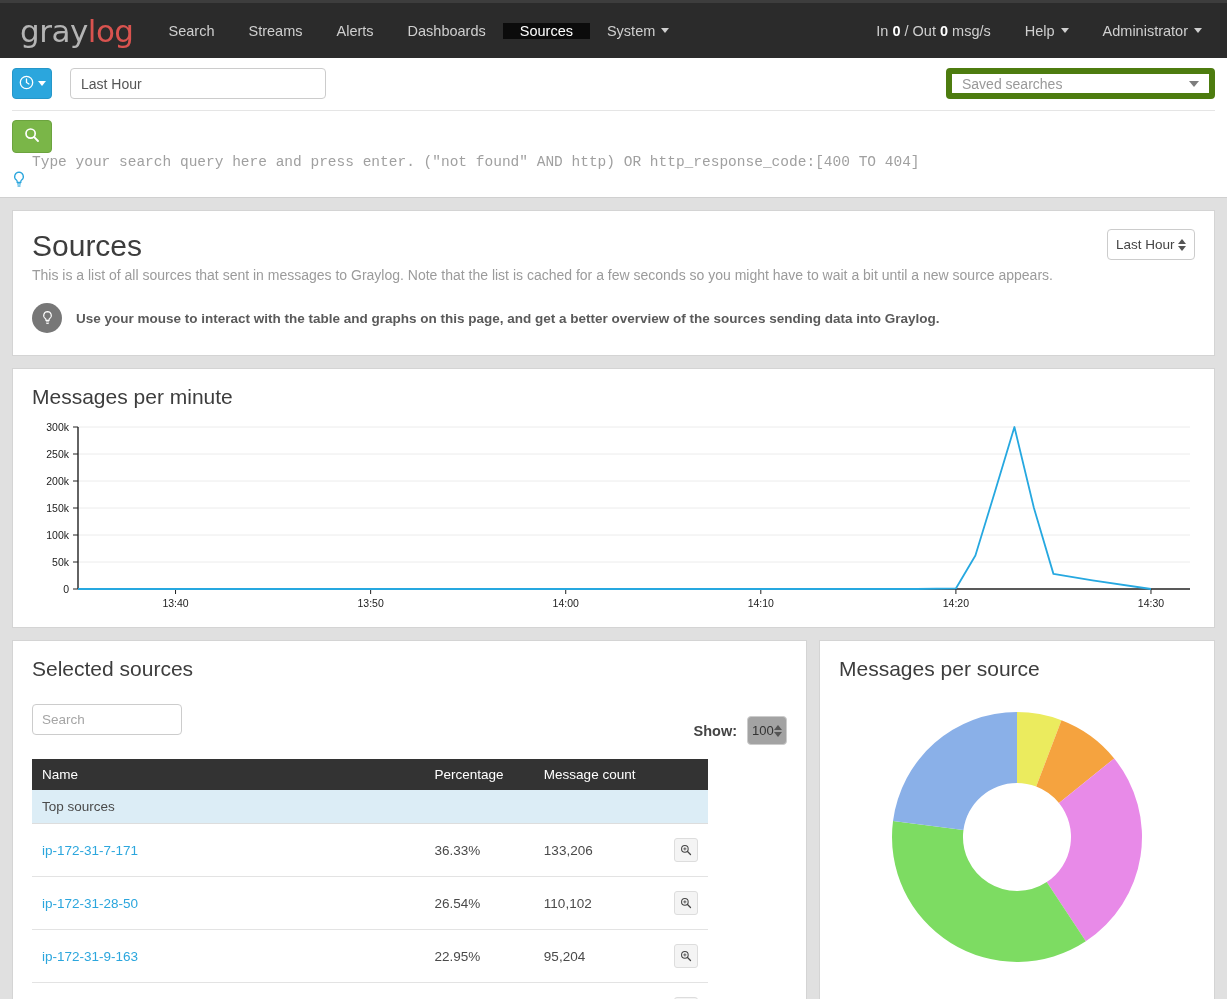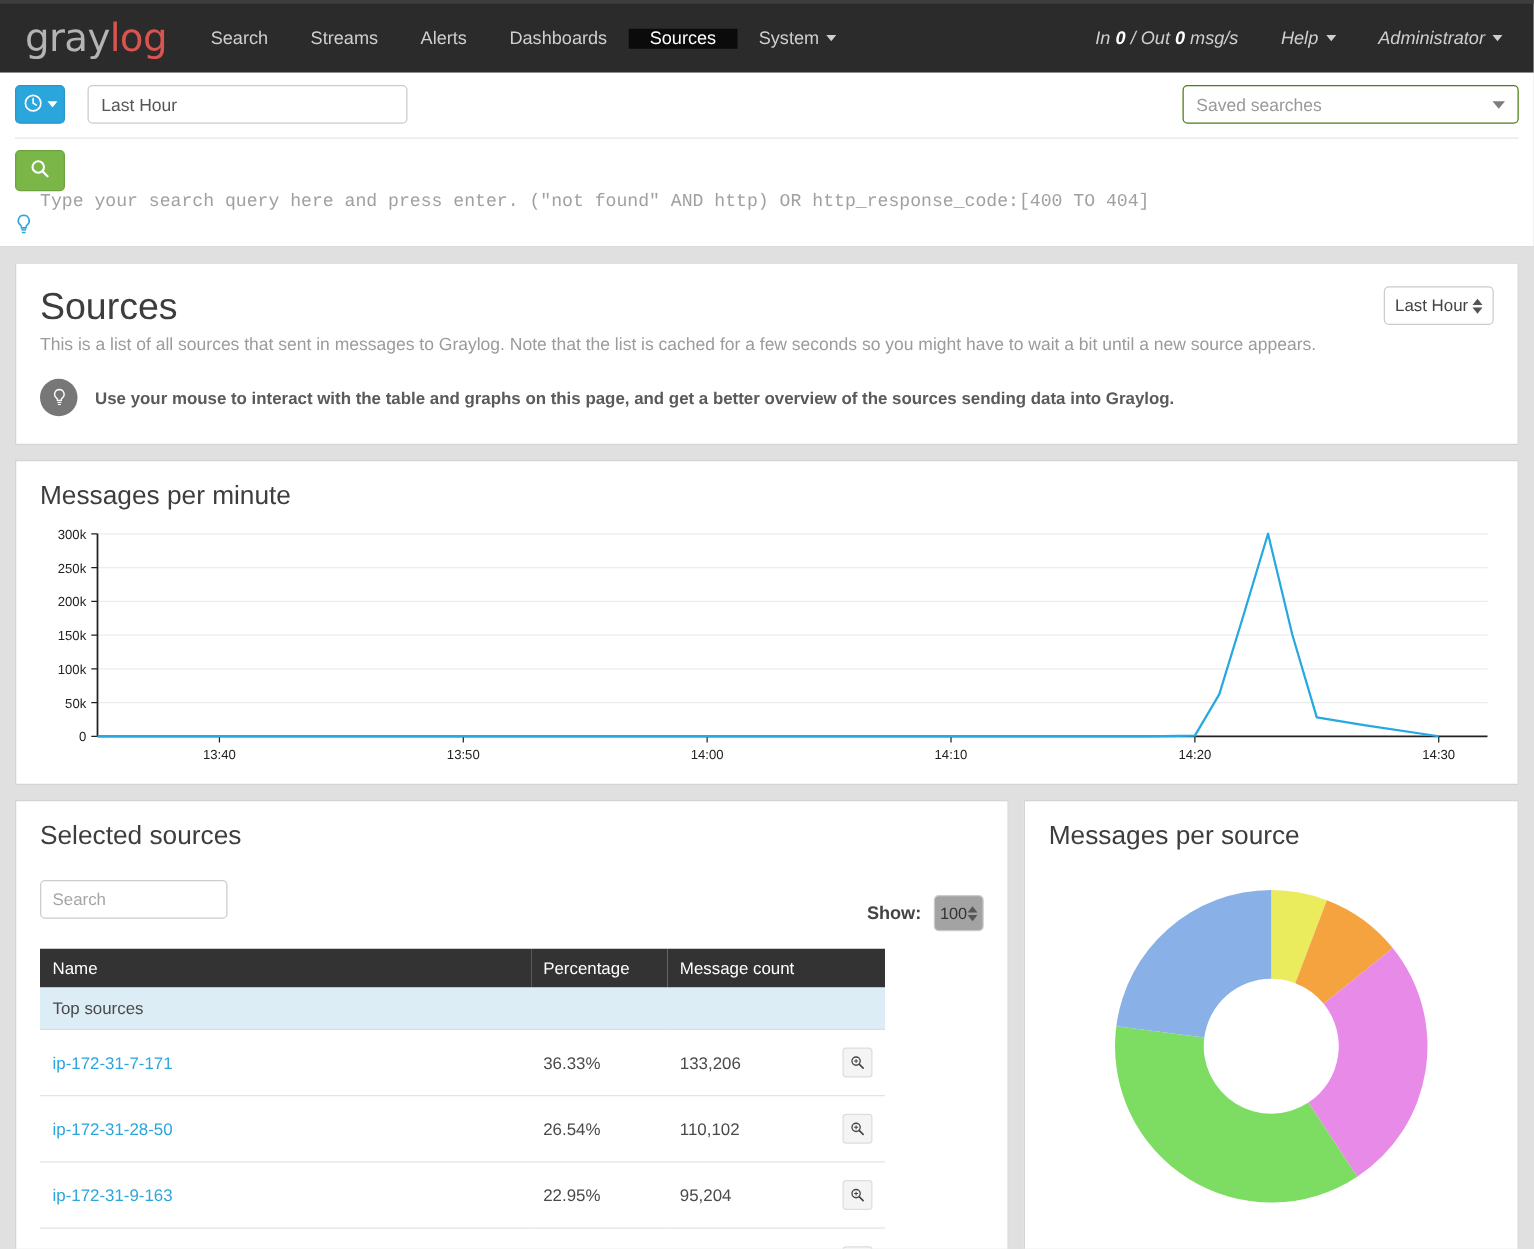--- a/index.html
+++ b/index.html
@@ -51,21 +51,21 @@
     border-left: 4px solid transparent;
     border-right: 4px solid transparent;
     border-top: 5px solid #cfcfcf;
     vertical-align: middle;
   }
   .nav-right {
     margin-left: auto;
     display: flex; align-items: stretch;
     padding-right: 8px;
   }
-  .nav-right .nav-item { color: #cfcfcf; font-style: italic; }
+  .nav-right .nav-item { color: #cfcfcf; }
   .nav-right b { color: #fff; font-weight: 700; }
 
   
   .searchbar {
     background: #fff;
     border-bottom: 1px solid #d0d0d0;
     padding: 10px 12px 0 12px;
   }
   .search-row1 {
     display: flex; align-items: center;
@@ -90,21 +90,21 @@
     border-radius: 4px;
     padding: 0 10px;
     font-size: 14px;
     color: #555;
     font-family: "Liberation Sans", sans-serif;
     background: #fff;
   }
   .saved-searches {
     margin-left: auto;
     width: 269px; height: 31px;
-    border: 1px solid #4d7c0f;
+    border: 6px solid #4d7c0f;
     border-radius: 4px;
     display: flex; align-items: center;
     padding: 0 10px;
     color: #999;
     font-size: 14px;
     cursor: pointer;
     background: #fff;
   }
   .saved-searches .dd-caret {
     margin-left: auto;

